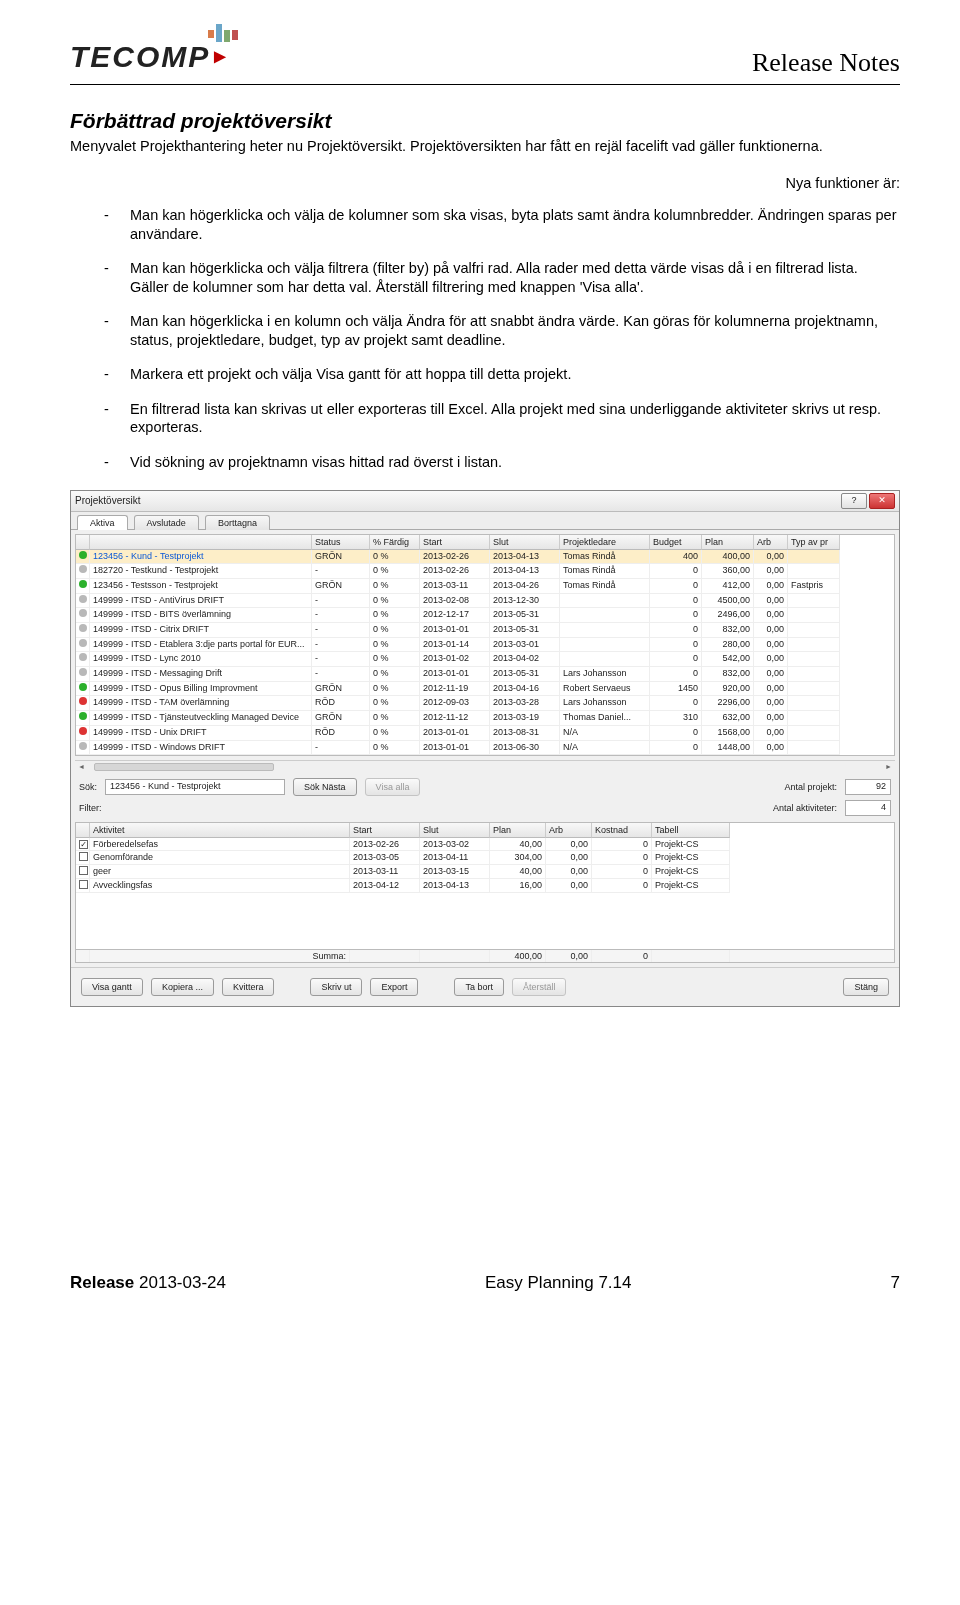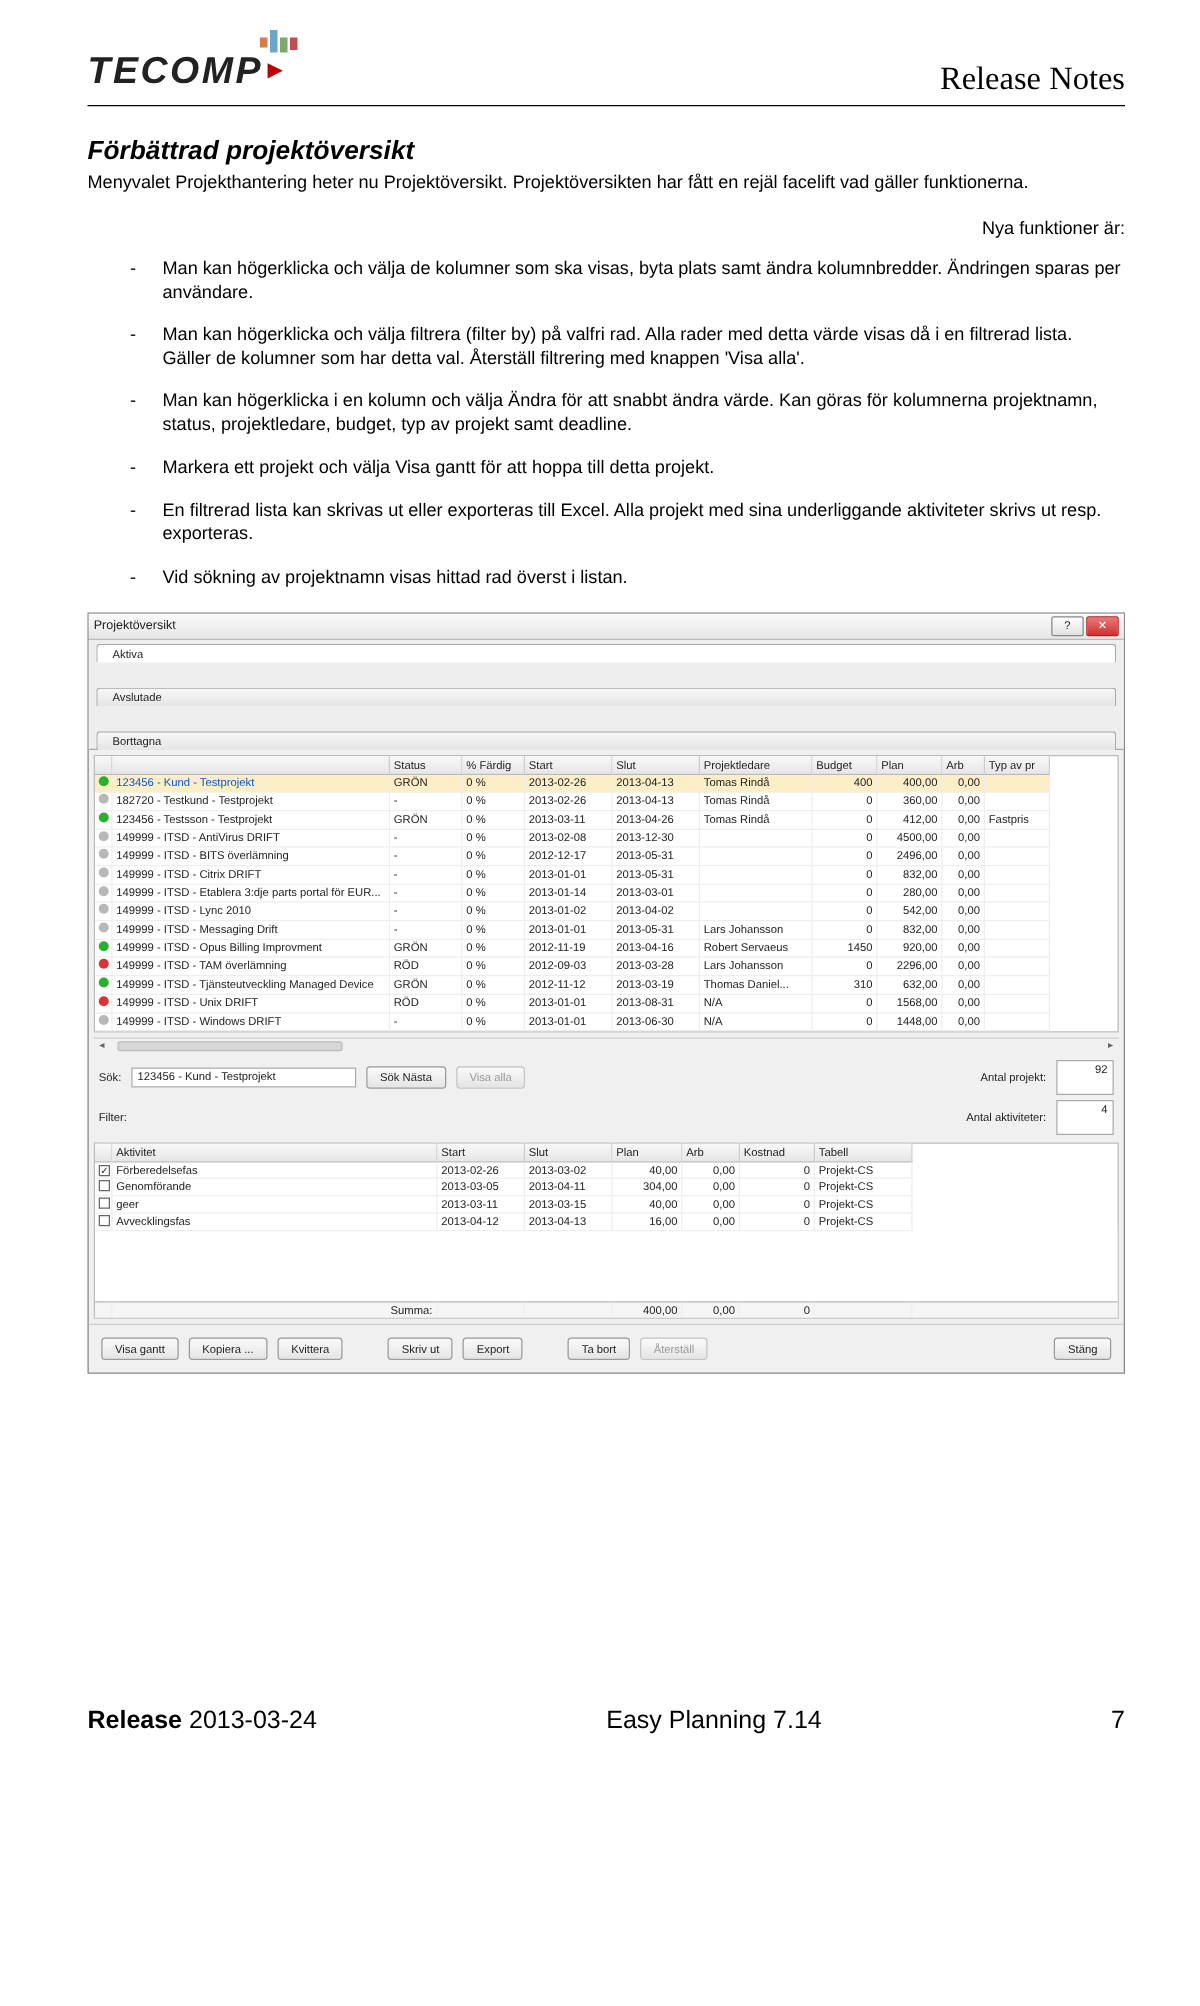--- a/index.html
+++ b/index.html
@@ -97,21 +97,21 @@
     border-bottom:1px solid #bbb;
   }
   .win-title { font-size:10px; }
   .win-ctrls { display:flex; gap:2px; }
   .win-btn {
     width:26px; height:16px; border:1px solid #888; border-radius:2px;
     display:flex; align-items:center; justify-content:center;
     font-size:9px; line-height:1; background:linear-gradient(#fdfdfd,#e2e2e2);
   }
   .win-btn.close { background:linear-gradient(#e77,#c33); color:#fff; border-color:#a22;}
-  .tabs { display:flex; gap:20px; padding:3px 6px 0 6px; background:#eee;flex-direction:column; }
+  .tabs { display:flex; gap:6px; padding:3px 6px 0 6px; background:#eee; }
   .tab {
     padding:2px 12px; border:1px solid #aaa; border-bottom:none;
     border-radius:3px 3px 0 0; background:linear-gradient(#f7f7f7,#e5e5e5);
     font-size:9px;
   }
   .tab.active { background:#fff; font-weight:normal; }
   .tabs-line { border-bottom:1px solid #aaa; margin-top:-1px; }
 
   .grid {
     background:#fff; border:1px solid #bbb; margin:4px;
@@ -151,21 +151,21 @@
   .inputbox {
     background:#fff; border:1px solid #aaa; padding:1px 4px; height:16px; font-size:9px;
   }
   .btn {
     background:linear-gradient(#fafafa,#e4e4e4); border:1px solid #9a9a9a;
     border-radius:3px; padding:2px 10px; font-size:9px; height:18px;
     display:inline-flex; align-items:center;
   }
   .btn.dis { color:#999; border-color:#c4c4c4; }
   .spacer { flex:1; }
-  .countbox { background:#fff; border:1px solid #aaa; width:46px; height:28px; text-align:right; padding:1px 4px; font-size:9px;}
+  .countbox { background:#fff; border:1px solid #aaa; width:46px; height:16px; text-align:right; padding:1px 4px; font-size:9px;}
 
   .grid2-head, .grid2-row, .grid2-sum {
     display:grid;
     grid-template-columns: 14px 260px 70px 70px 56px 46px 60px 78px;
   }
   .grid2 { background:#fff; border:1px solid #bbb; margin:4px; font-size:9px; }
   .grid2-head div {
     background:linear-gradient(#f8f8f8,#e6e6e6);
     border-right:1px solid #ccc; border-bottom:1px solid #bbb;
     padding:2px 3px; white-space:nowrap;
@@ -179,21 +179,21 @@
   .grid2-sum div { border-bottom:none; }
   .chk { display:inline-block; width:9px; height:9px; border:1px solid #666; font-size:8px; line-height:8px; text-align:center; }
 
   .btnbar {
     display:flex; gap:8px; padding:10px; align-items:center;
     border-top:1px solid #ccc;
   }
 
   .footer {
     display:flex; justify-content:space-between;
-    font-size:20px;
+    font-size:17px;
     margin-top:260px;
     padding-top:6px;
     gap:44px;
   }
   .footer .left b { font-weight:bold; }
 </style>
 </head>
 <body>
 
 <div class="page">

